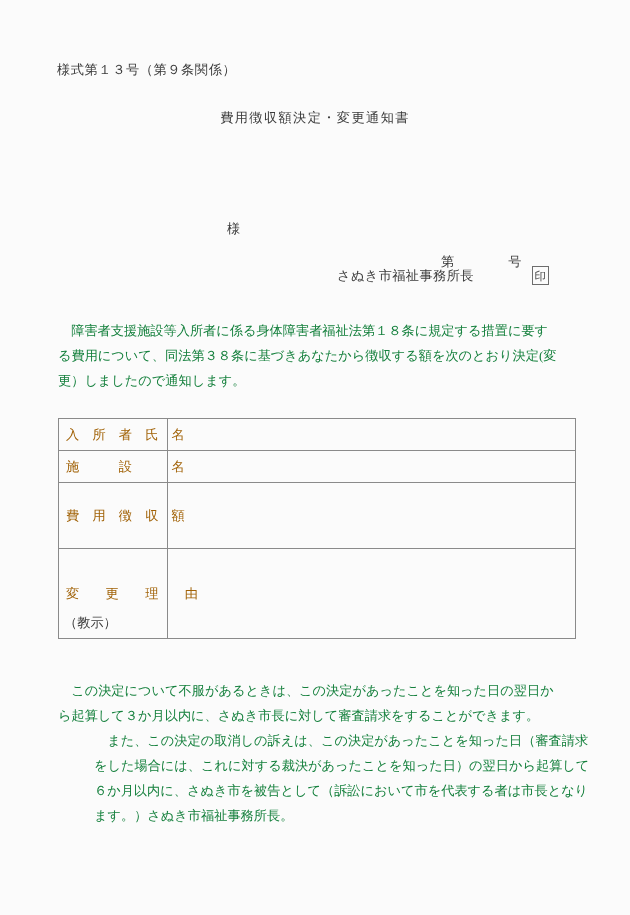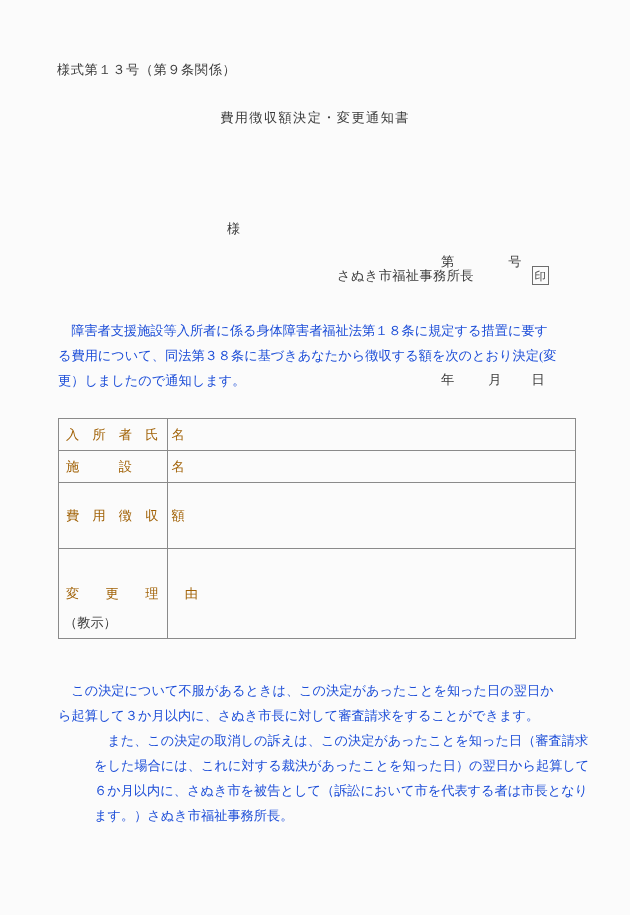--- a/index.html
+++ b/index.html
@@ -83,21 +83,21 @@
     text-align: center;
     color: #4a4a4a;
     box-sizing: border-box;
   }
 
   
   .para {
     position: absolute;
     font-size: 13.2px;
     line-height: 25px;
-    color: #1d4ed8;
+    color: #15803d;
     text-align: justify;
     text-justify: inter-character;
   }
   .para > span { display: block; white-space: pre; }
 
   #body-para {
     left: 58px;
     top: 318px;
     width: 516px;
   }
@@ -156,21 +156,20 @@
 <body>
 
 <div id="page">
 
   <div class="t" id="form-no">様式第１３号（第９条関係）</div>
 
   <div class="t" id="doc-title">費用徴収額決定・変更通知書</div>
 
   <div class="t" id="ref-block">
     <span class="row"><span>第</span><span class="gap-wide"></span><span>号</span></span>
-    <span class="row"><span>年</span><span class="gap-mid"></span><span>月</span><span class="gap-sm"></span><span>日</span></span>
   </div>
 
   <div class="t" id="addressee">様</div>
 
   <div class="t" id="issuer-line">
     <span id="issuer-name">さぬき市福祉事務所長</span>
     <span id="seal-box">印</span>
   </div>
 
   <div class="para" id="body-para">

